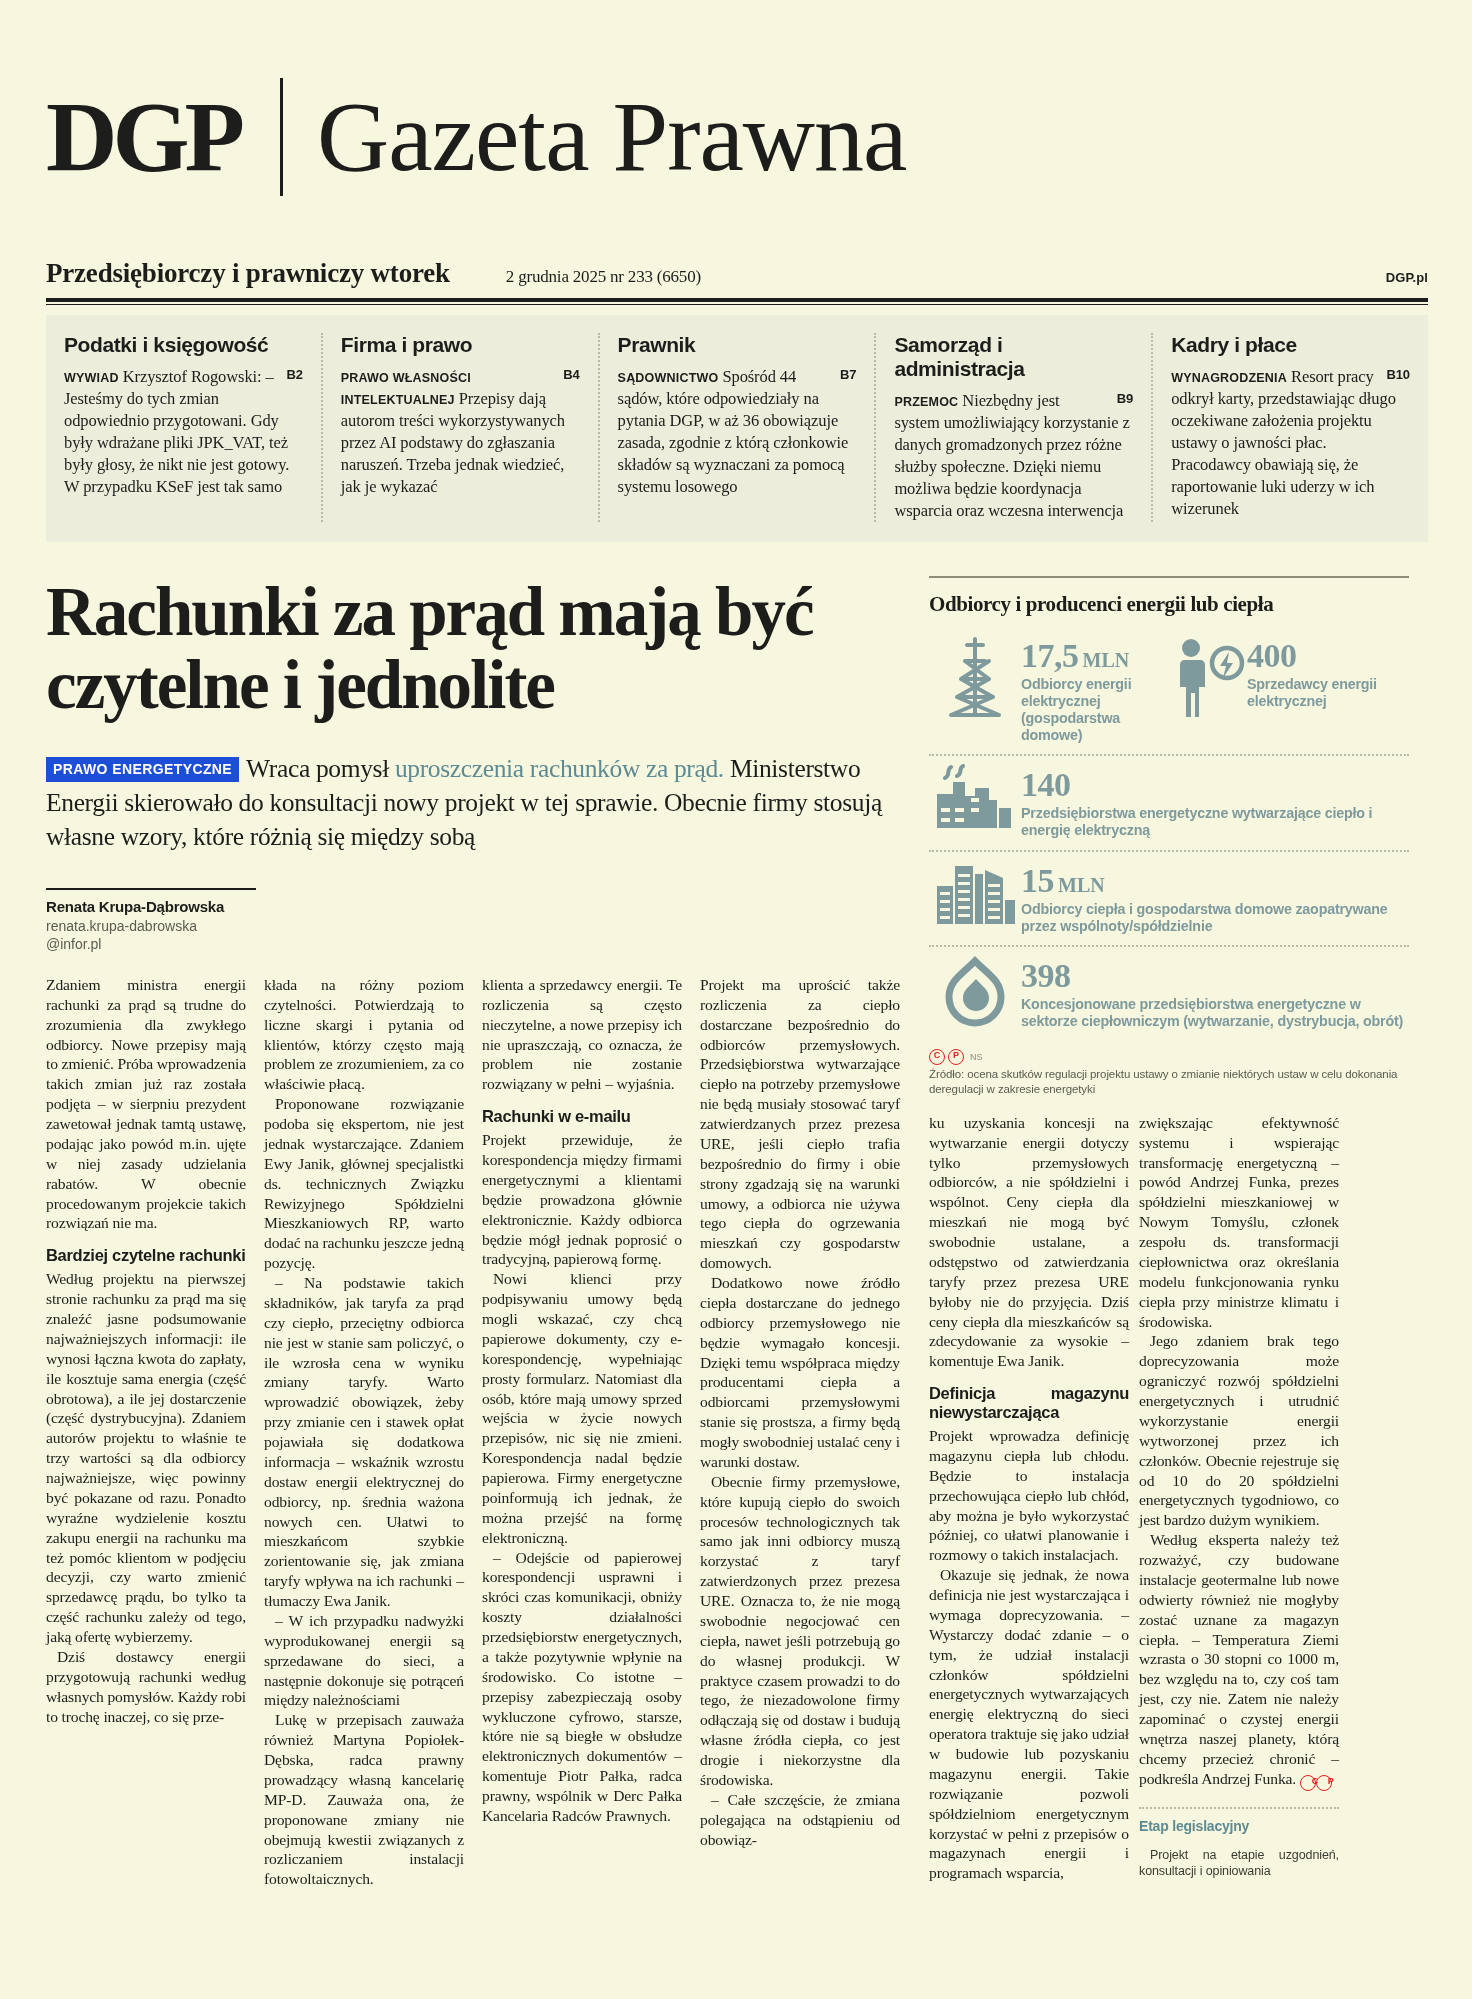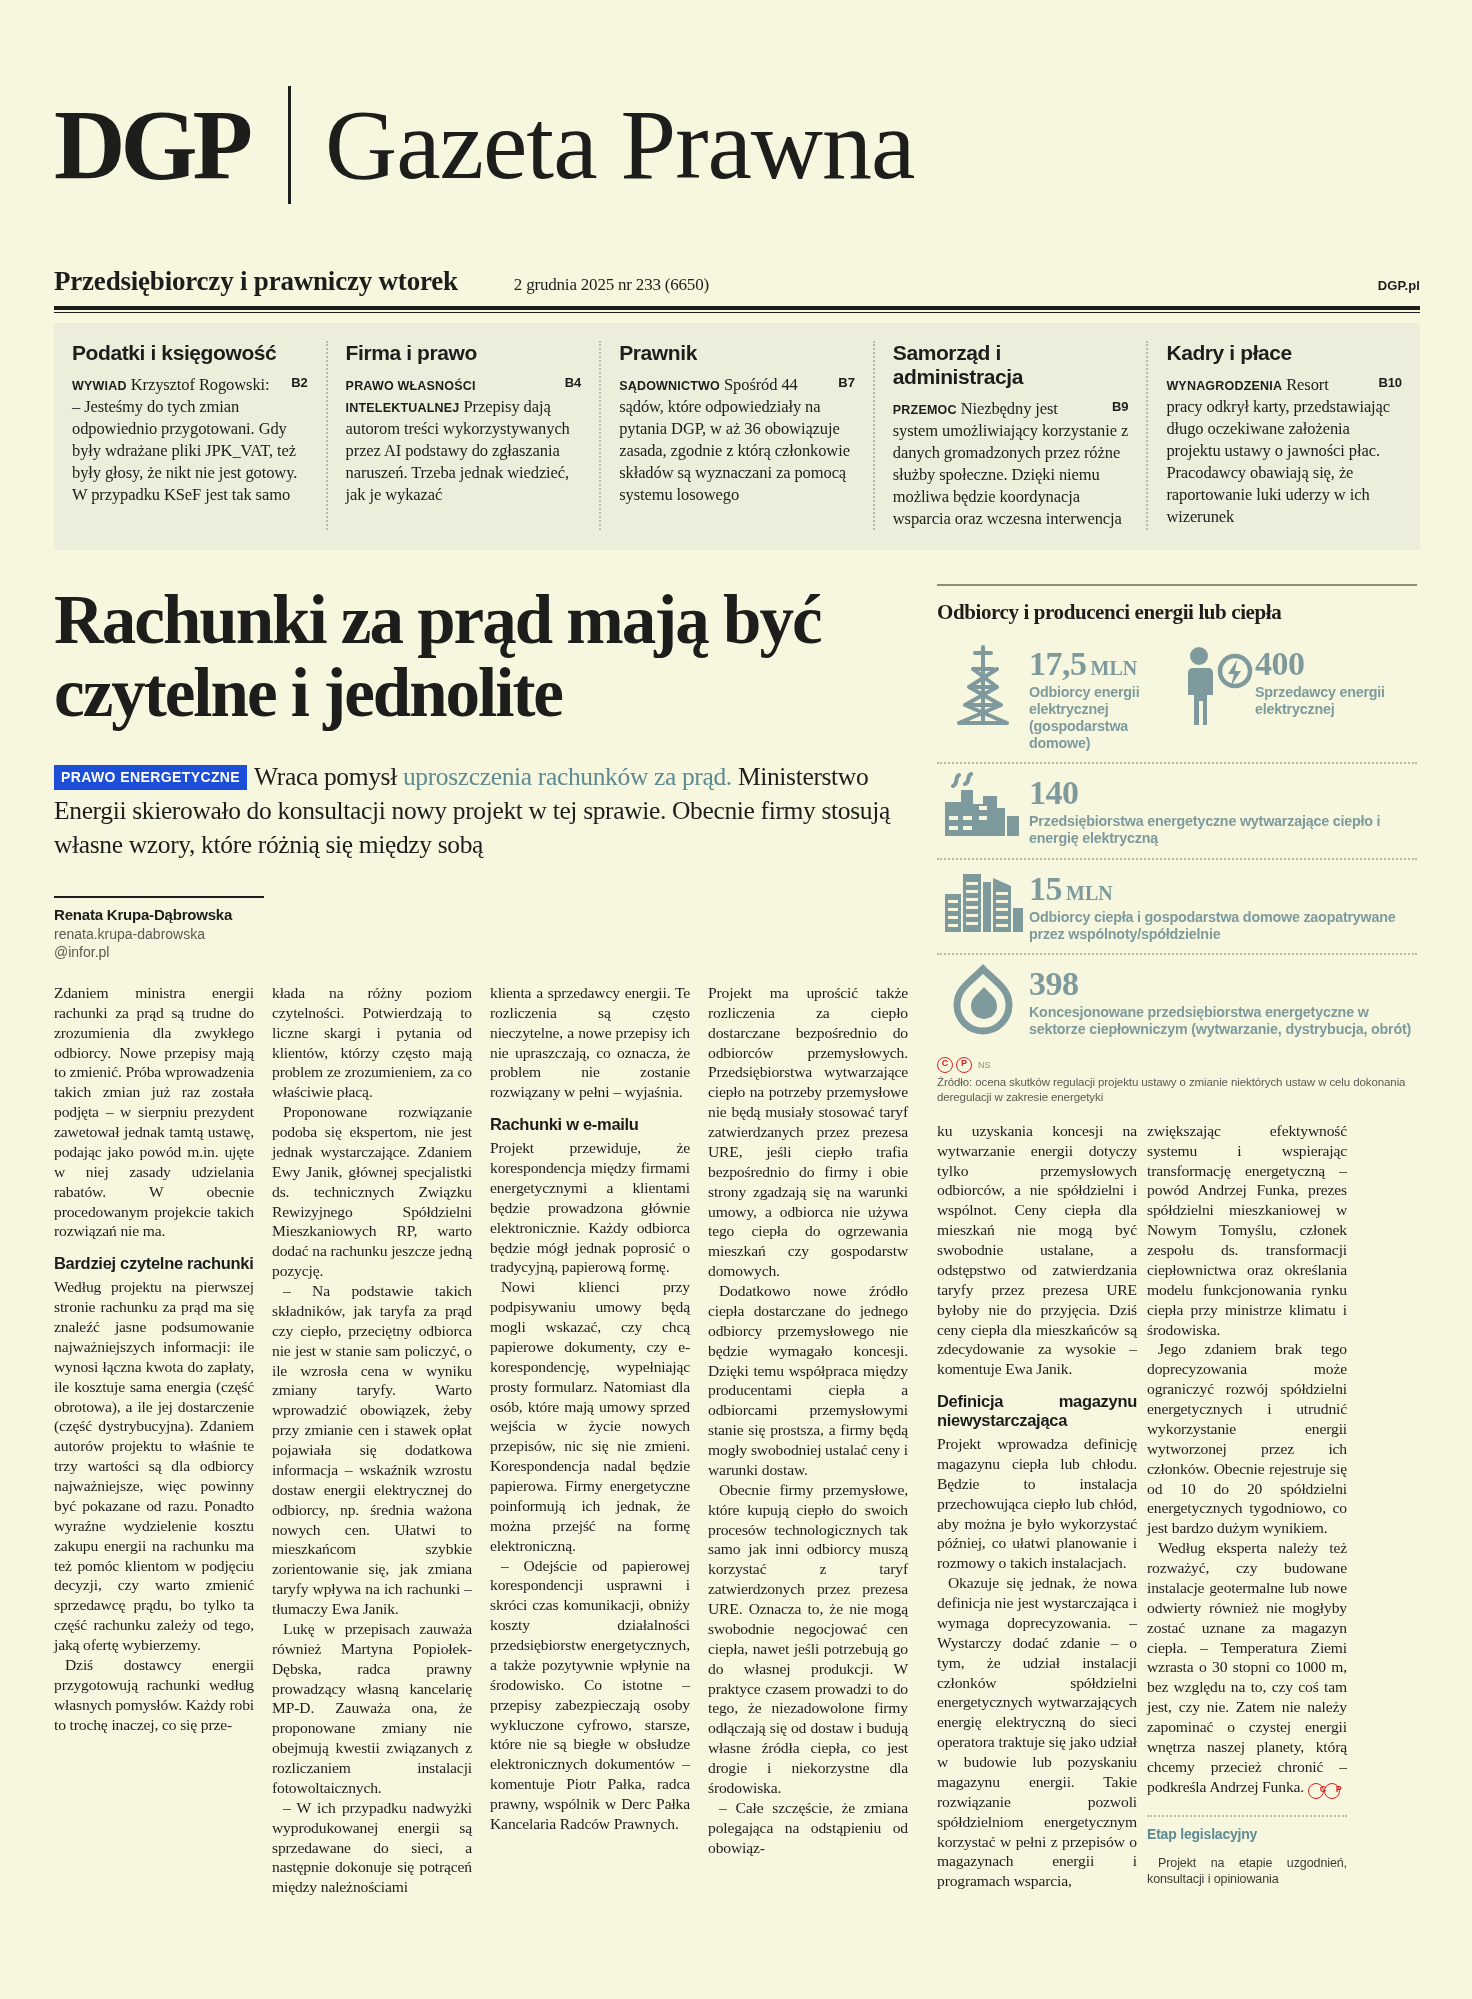--- a/index.html
+++ b/index.html
@@ -4,21 +4,21 @@
 <title>DGP Gazeta Prawna</title>
 <style>
   html,body{margin:0;padding:0;}
   body{
     width:1472px;height:1999px;
     background:#f7f7df;
     font-family:"Liberation Serif", serif;
     color:#1d1d1b;
     overflow:hidden;
   }
-  .page{position:relative;width:1472px;height:1865px;padding:8px;box-sizing:border-box;}
+  .page{position:relative;width:1472px;height:1865px;padding:0;box-sizing:border-box;}
 
   
   .masthead{
     display:flex;align-items:center;
     padding:72px 0 0 46px;
     height:130px;
   }
   .mast-dgp{
     font-family:"Liberation Serif", serif;
     font-weight:700;
@@ -320,22 +320,22 @@
         <div class="col">
           <p class="first">Zdaniem ministra energii rachunki za prąd są trudne do zrozumienia dla zwykłego odbiorcy. Nowe przepisy mają to zmienić. Próba wprowadzenia takich zmian już raz została podjęta – w sierpniu prezydent zawetował jednak tamtą ustawę, podając jako powód m.in. ujęte w niej zasady udzielania rabatów. W obecnie procedowanym projekcie takich rozwiązań nie ma.</p>
           <h4>Bardziej czytelne rachunki</h4>
           <p class="first">Według projektu na pierwszej stronie rachunku za prąd ma się znaleźć jasne podsumowanie najważniejszych informacji: ile wynosi łączna kwota do zapłaty, ile kosztuje sama energia (część obrotowa), a ile jej dostarczenie (część dystrybucyjna). Zdaniem autorów projektu to właśnie te trzy wartości są dla odbiorcy najważniejsze, więc powinny być pokazane od razu. Ponadto wyraźne wydzielenie kosztu zakupu energii na rachunku ma też pomóc klientom w podjęciu decyzji, czy warto zmienić sprzedawcę prądu, bo tylko ta część rachunku zależy od tego, jaką ofertę wybierzemy.</p>
           <p>Dziś dostawcy energii przygotowują rachunki według własnych pomysłów. Każdy robi to trochę inaczej, co się prze-</p>
         </div>
         <div class="col">
           <p class="first">kłada na różny poziom czytelności. Potwierdzają to liczne skargi i pytania od klientów, którzy często mają problem ze zrozumieniem, za co właściwie płacą.</p>
           <p>Proponowane rozwiązanie podoba się ekspertom, nie jest jednak wystarczające. Zdaniem Ewy Janik, głównej specjalistki ds. technicznych Związku Rewizyjnego Spółdzielni Mieszkaniowych RP, warto dodać na rachunku jeszcze jedną pozycję.</p>
           <p>– Na podstawie takich składników, jak taryfa za prąd czy ciepło, przeciętny odbiorca nie jest w stanie sam policzyć, o ile wzrosła cena w wyniku zmiany taryfy. Warto wprowadzić obowiązek, żeby przy zmianie cen i stawek opłat pojawiała się dodatkowa informacja – wskaźnik wzrostu dostaw energii elektrycznej do odbiorcy, np. średnia ważona nowych cen. Ułatwi to mieszkańcom szybkie zorientowanie się, jak zmiana taryfy wpływa na ich rachunki – tłumaczy Ewa Janik.</p>
+          <p>– W ich przypadku nadwyżki wyprodukowanej energii są sprzedawane do sieci, a następnie dokonuje się potrąceń między należnościami</p>
           <p>Lukę w przepisach zauważa również Martyna Popiołek-Dębska, radca prawny prowadzący własną kancelarię MP-D. Zauważa ona, że proponowane zmiany nie obejmują kwestii związanych z rozliczaniem instalacji fotowoltaicznych.</p>
-          <p>– W ich przypadku nadwyżki wyprodukowanej energii są sprzedawane do sieci, a następnie dokonuje się potrąceń między należnościami</p>
         </div>
         <div class="col">
           <p class="first">klienta a sprzedawcy energii. Te rozliczenia są często nieczytelne, a nowe przepisy ich nie upraszczają, co oznacza, że problem nie zostanie rozwiązany w pełni – wyjaśnia.</p>
           <h4>Rachunki w e-mailu</h4>
           <p class="first">Projekt przewiduje, że korespondencja między firmami energetycznymi a klientami będzie prowadzona głównie elektronicznie. Każdy odbiorca będzie mógł jednak poprosić o tradycyjną, papierową formę.</p>
           <p>Nowi klienci przy podpisywaniu umowy będą mogli wskazać, czy chcą papierowe dokumenty, czy e-korespondencję, wypełniając prosty formularz. Natomiast dla osób, które mają umowy sprzed wejścia w życie nowych przepisów, nic się nie zmieni. Korespondencja nadal będzie papierowa. Firmy energetyczne poinformują ich jednak, że można przejść na formę elektroniczną.</p>
           <p>– Odejście od papierowej korespondencji usprawni i skróci czas komunikacji, obniży koszty działalności przedsiębiorstw energetycznych, a także pozytywnie wpłynie na środowisko. Co istotne – przepisy zabezpieczają osoby wykluczone cyfrowo, starsze, które nie są biegłe w obsłudze elektronicznych dokumentów – komentuje Piotr Pałka, radca prawny, wspólnik w Derc Pałka Kancelaria Radców Prawnych.</p>
         </div>
         <div class="col">
           <p class="first">Projekt ma uprościć także rozliczenia za ciepło dostarczane bezpośrednio do odbiorców przemysłowych. Przedsiębiorstwa wytwarzające ciepło na potrzeby przemysłowe nie będą musiały stosować taryf zatwierdzanych przez prezesa URE, jeśli ciepło trafia bezpośrednio do firmy i obie strony zgadzają się na warunki umowy, a odbiorca nie używa tego ciepła do ogrzewania mieszkań czy gospodarstw domowych.</p>

